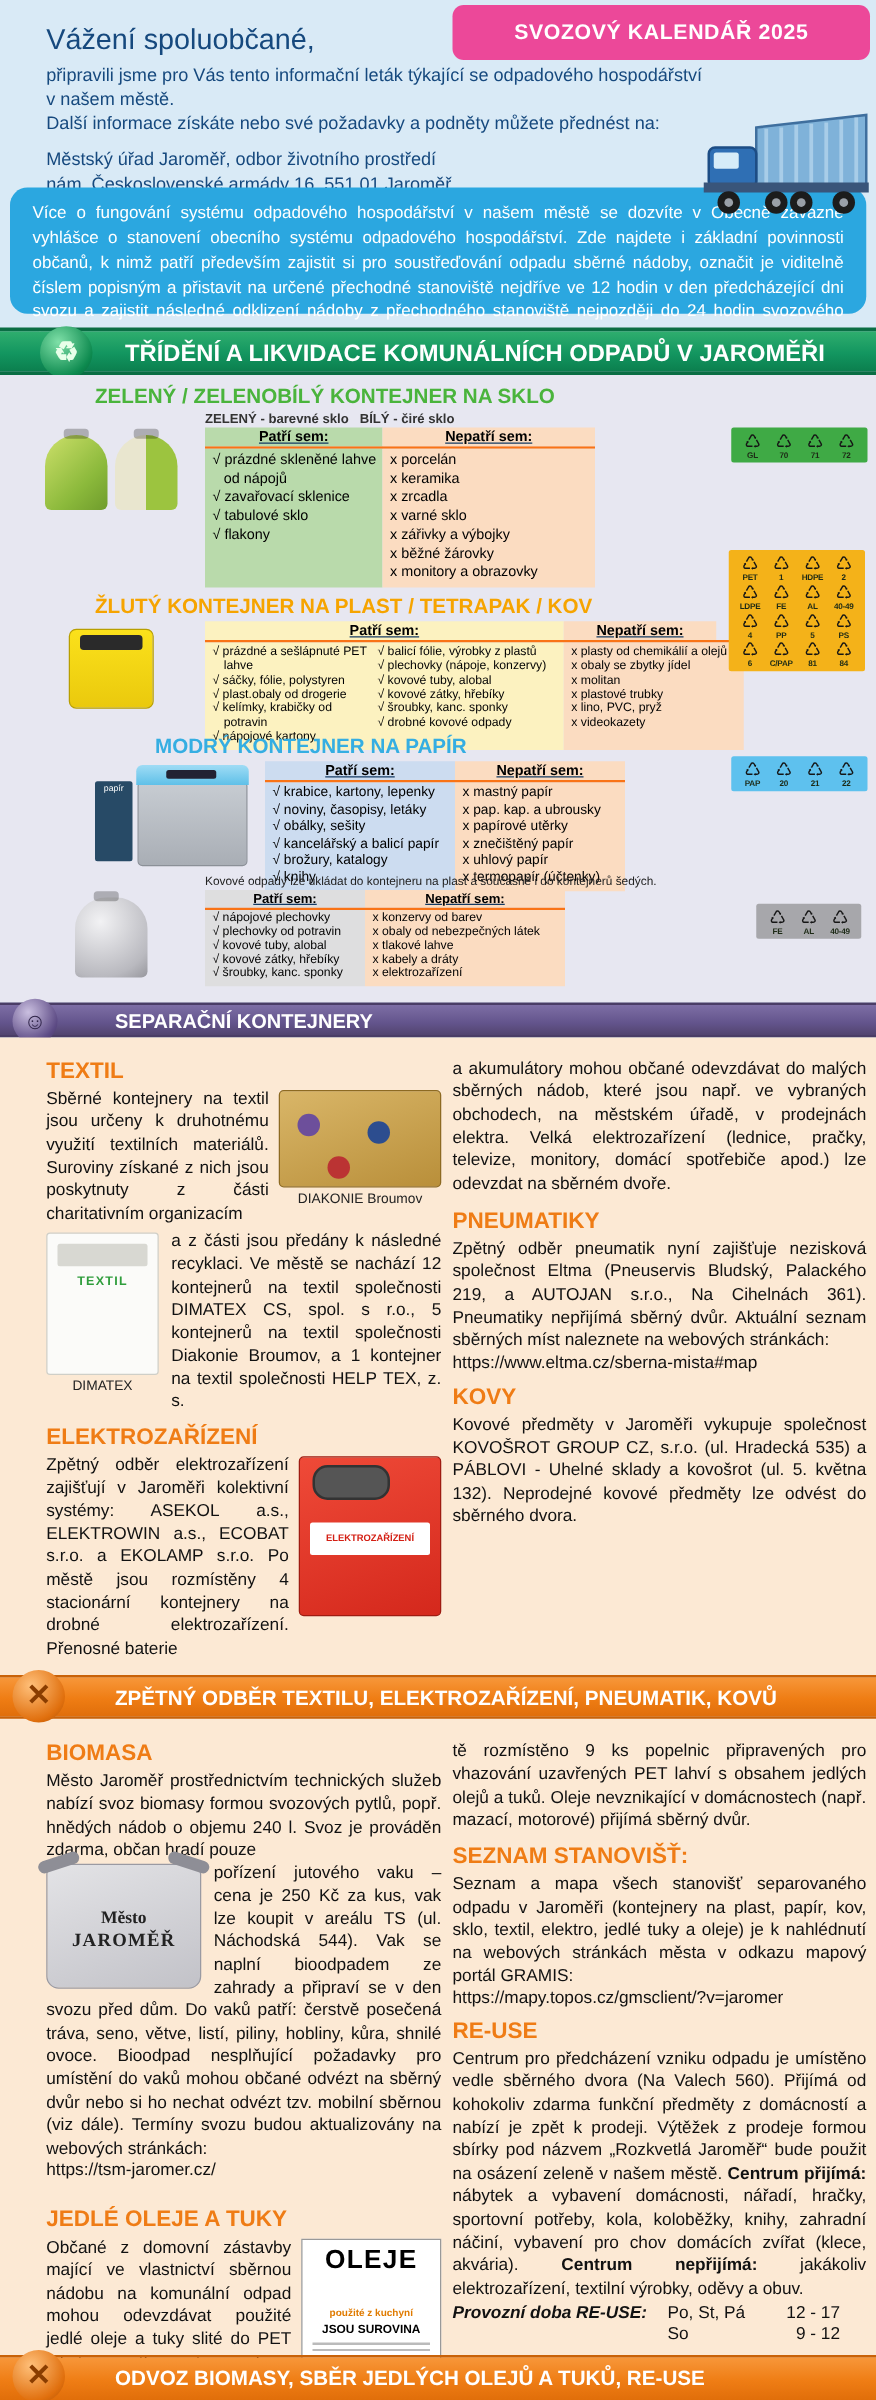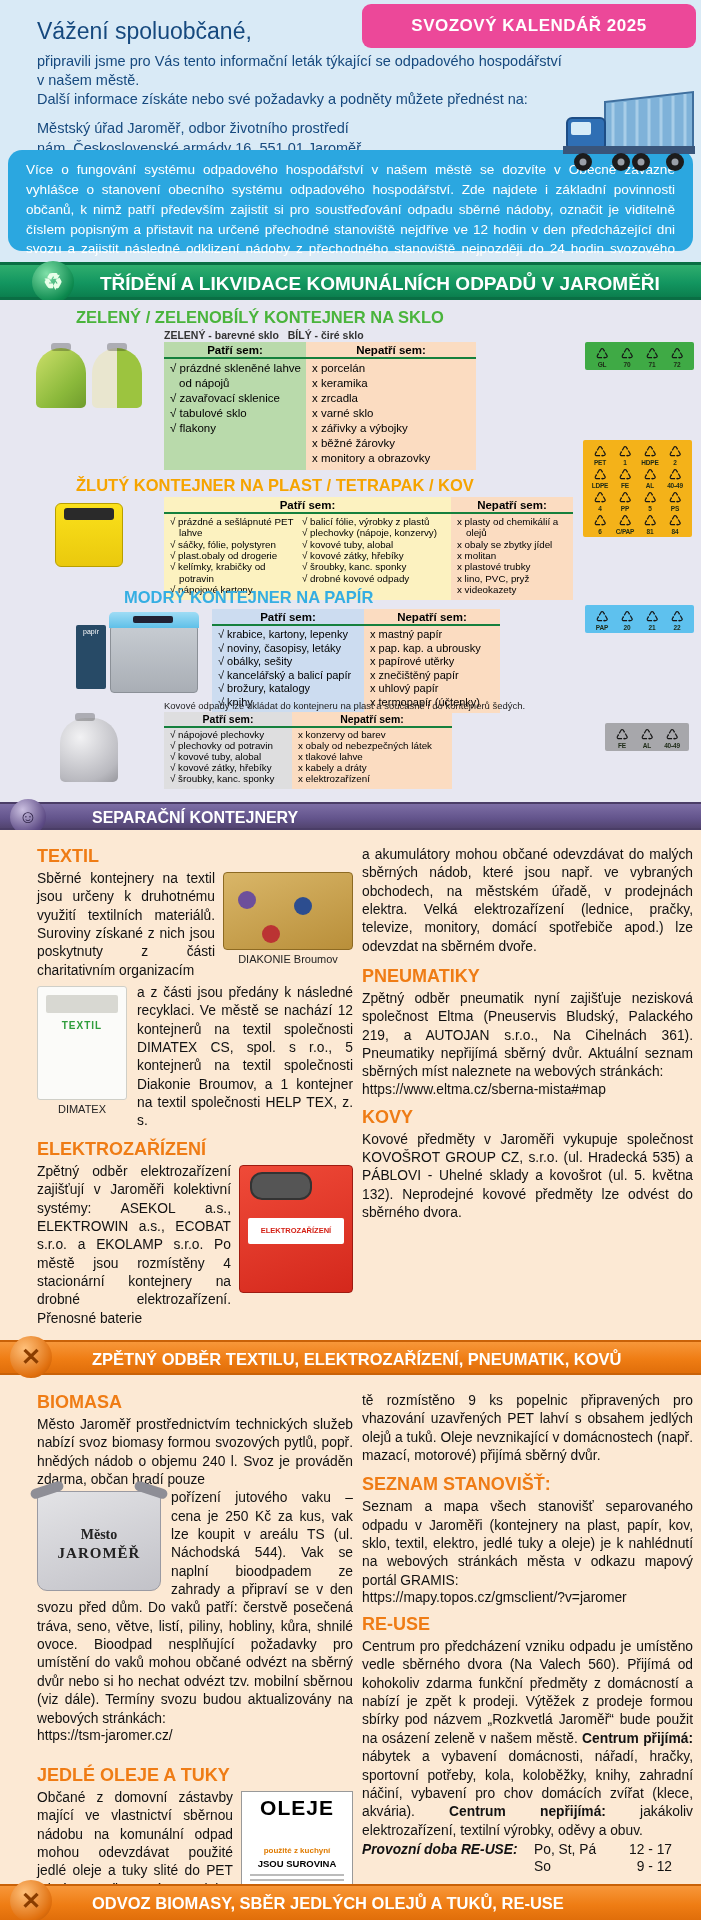--- a/index.html
+++ b/index.html
@@ -50,31 +50,31 @@
   #sub-glass{top:8px;} #sub-glass h3{color:#4ab43c;}
   #sub-plastic{top:176px;} #sub-plastic h3{color:#f6a400;}
   #sub-paper{top:288px;padding-left:48px;} #sub-paper h3{color:#35aee2;}
   #sub-metal{top:400px;} #sub-metal h3{color:#9a9aa0;font-size:15px;}
   .grow{display:flex;padding-left:14px;}
   .art{width:150px;display:flex;align-items:flex-start;justify-content:center;gap:6px;padding-top:6px;}
   .note{font-size:10.5px;color:#333;margin-left:164px;margin-bottom:1px;}
   .note b{font-weight:bold;}
   .metalnote{font-size:9.5px;color:#222;margin-left:164px;margin-bottom:1px;}
 
-  .thead{display:flex;border-bottom:2px solid #15803d;}
+  .thead{display:flex;border-bottom:2px solid #f97316;text-decoration:underline;}
   .th{font-weight:bold;text-align:center;font-size:11.5px;padding:2px 0 1px;color:#000;}
   .tbody{display:flex;}
   .tcol{box-sizing:border-box;padding:2px 2px 4px 6px;color:#000;}
   .tcol div{padding-left:9px;text-indent:-9px;}
   .bg-g{background:#b9daab;} .bg-y{background:#fcf2c0;} .bg-b{background:#ccdcf0;} .bg-m{background:#dededf;} .bg-x{background:#fbdcc1;}
 
   #tbl-glass .th.i,#tbl-glass .tcol.i{width:142px;} #tbl-glass .th.x,#tbl-glass .tcol.x{width:170px;}
   #tbl-glass .tcol{font-size:11.5px;line-height:1.3;}
   #tbl-plastic .th.i{width:287px;} #tbl-plastic .th.x{width:122px;}
-  #tbl-plastic .tcol.c1{width:132px;} #tbl-plastic .tcol.c2{width:155px;} #tbl-plastic .tcol.x{width:122px;}
+  #tbl-plastic .tcol.c1{width:132px;} #tbl-plastic .tcol.c2{width:155px;} #tbl-plastic .tcol.x{width:144px;}
   #tbl-plastic .tcol{font-size:9.8px;line-height:1.16;}
   #tbl-paper .th.i,#tbl-paper .tcol.i{width:152px;} #tbl-paper .th.x,#tbl-paper .tcol.x{width:136px;}
   #tbl-paper .tcol{font-size:11px;line-height:1.23;}
   #tbl-metal .th.i,#tbl-metal .tcol.i{width:128px;} #tbl-metal .th.x,#tbl-metal .tcol.x{width:160px;}
   #tbl-metal .tcol{font-size:9.8px;line-height:1.12;}
   #tbl-metal .th{font-size:10.5px;padding:1px 0;}
 
   
   .symbox{position:absolute;display:grid;grid-template-columns:repeat(4,24px);gap:1px 1px;padding:4px 5px 2px;border-radius:2px;}
   .sym{text-align:center;font-size:6.5px;color:#1d2a16;font-weight:bold;letter-spacing:-.2px;}

